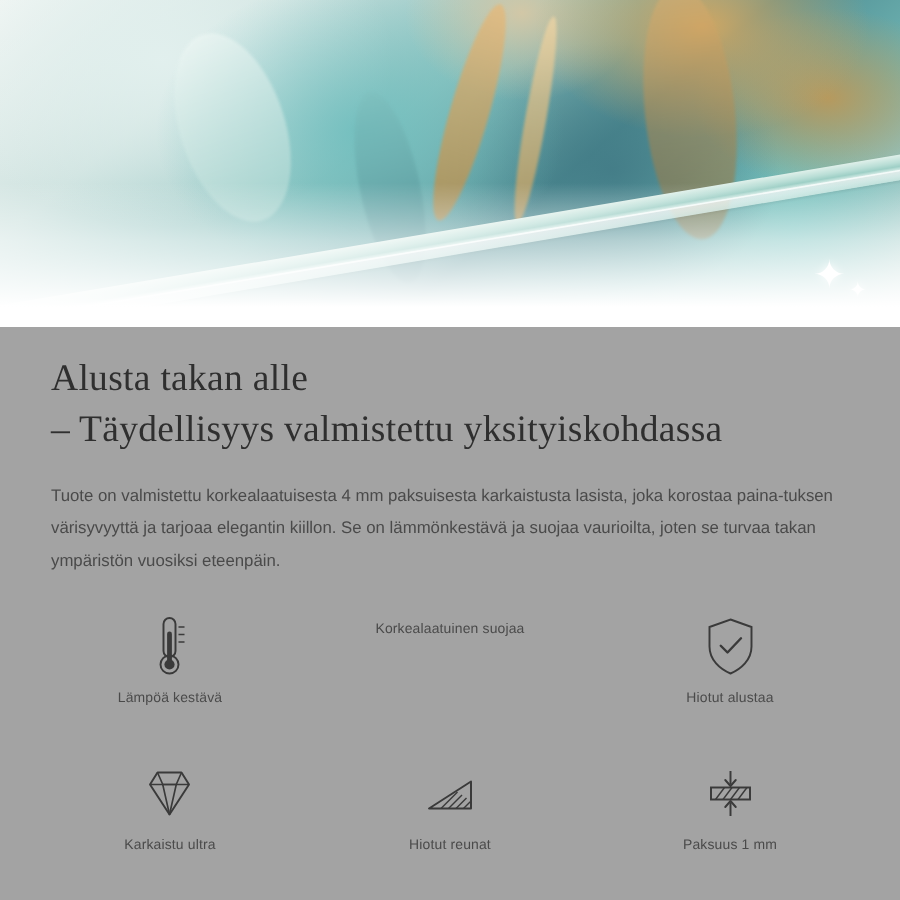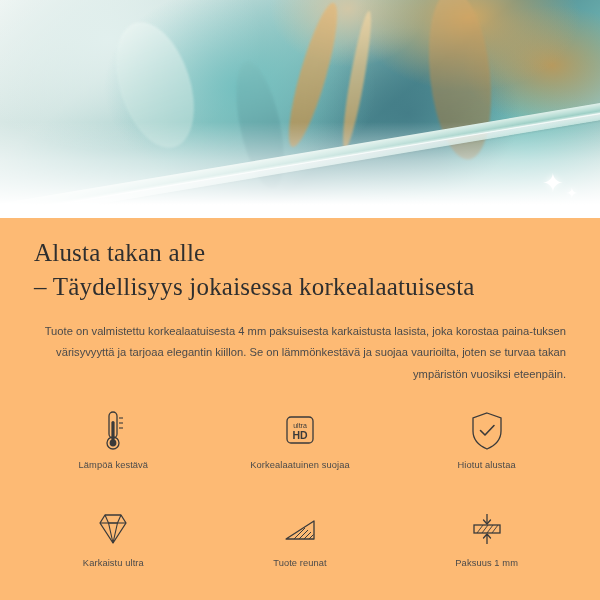--- a/index.html
+++ b/index.html
@@ -10,21 +10,21 @@
     height: 600px;
     background: #ffffff;
     font-family: "Liberation Sans", sans-serif;
     overflow: hidden;
   }
 
   .page {
     position: relative;
     width: 600px;
     height: 600px;
-    background: #fdba74;
+    background: #a3a3a3;
   }
 
   
   .hero {
     position: relative;
     width: 600px;
     height: 218px;
     overflow: hidden;
     background: #ffffff;
   }
@@ -104,21 +104,21 @@
     letter-spacing: 0.2px;
   }
   h1.title .line2 { display: block; }
 
   p.body-text {
     margin: 17px 0 0 0;
     font-size: 11.2px;
     line-height: 1.95;
     color: #4a4a4a;
     max-width: 536px;
-    text-align: right;
+    text-align: left;
   }
 
   
   .features {
     margin-top: 22px;
     padding: 0 20px;
     display: grid;
     grid-template-columns: repeat(3, 1fr);
     row-gap: 14px;
   }
@@ -164,21 +164,21 @@
 
     <div class="sparkle" style="left:542px; top:170px; font-size:26px;">✦</div>
     <div class="sparkle" style="left:566px; top:186px; font-size:14px;">✦</div>
 
     <div class="hero-shadow"></div>
   </div>
 
   <div class="content">
     <h1 class="title">
       <span>Alusta takan alle</span>
-      <span class="line2">– Täydellisyys jokaisessa korkealaatuisesta</span>
+      <span class="line2">– Täydellisyys valmistettu yksityiskohdassa</span>
     </h1>
     <p class="body-text">Tuote on valmistettu korkealaatuisesta 4 mm paksuisesta karkaistusta lasista, joka korostaa paina-tuksen värisyvyyttä ja tarjoaa elegantin kiillon. Se on lämmönkestävä ja suojaa vaurioilta, joten se turvaa takan ympäristön vuosiksi eteenpäin.</p>
   </div>
 
   <div class="features">
 
     <div class="feature">
       <div class="icon">
         <svg width="30" height="44" viewBox="0 0 30 44">
           <rect x="11" y="3" width="8" height="26" rx="4" fill="none" stroke="#3a3a3a" stroke-width="1.3"></rect>
@@ -187,27 +187,20 @@
           <circle cx="15" cy="34" r="3.4" fill="#3a3a3a"></circle>
           <line x1="21" y1="9" x2="25" y2="9" stroke="#3a3a3a" stroke-width="1.1"></line>
           <line x1="21" y1="14" x2="25" y2="14" stroke="#3a3a3a" stroke-width="1.1"></line>
           <line x1="21" y1="19" x2="25" y2="19" stroke="#3a3a3a" stroke-width="1.1"></line>
         </svg>
       </div>
       <div class="caption">Lämpöä kestävä</div>
     </div>
 
     <div class="feature">
-      <div class="icon">
-        <svg width="44" height="40" viewBox="0 0 44 40">
-          <rect x="9" y="6" width="26" height="26" rx="4" fill="none" stroke="#3a3a3a" stroke-width="1.3"></rect>
-          <text x="22" y="17" font-family="Liberation Sans, sans-serif" font-size="7" fill="#3a3a3a" text-anchor="middle">ultra</text>
-          <text x="22" y="28" font-family="Liberation Sans, sans-serif" font-size="10.5" font-weight="bold" fill="#3a3a3a" text-anchor="middle">HD</text>
-        </svg>
-      </div>
       <div class="caption">Korkealaatuinen suojaa</div>
     </div>
 
     <div class="feature">
       <div class="icon">
         <svg width="40" height="44" viewBox="0 0 40 44">
           <path d="M20 4 L34 9 V22 C34 31 27 37 20 40 C13 37 6 31 6 22 V9 Z" fill="none" stroke="#3a3a3a" stroke-width="1.3"></path>
           <path d="M13.5 21.5 L18 26 L27 16.5" fill="none" stroke="#3a3a3a" stroke-width="1.6" stroke-linecap="round" stroke-linejoin="round"></path>
         </svg>
       </div>
@@ -230,21 +223,21 @@
     <div class="feature">
       <div class="icon">
         <svg width="44" height="36" viewBox="0 0 44 36">
           <path d="M8 28 H36 L36 10 Z" fill="none" stroke="#3a3a3a" stroke-width="1.3" stroke-linejoin="round"></path>
           <line x1="16" y1="28" x2="27" y2="17" stroke="#3a3a3a" stroke-width="1"></line>
           <line x1="21" y1="28" x2="30" y2="19" stroke="#3a3a3a" stroke-width="1"></line>
           <line x1="26" y1="28" x2="33" y2="21" stroke="#3a3a3a" stroke-width="1"></line>
           <line x1="31" y1="28" x2="35.5" y2="23.5" stroke="#3a3a3a" stroke-width="1"></line>
         </svg>
       </div>
-      <div class="caption">Tuote reunat</div>
+      <div class="caption">Hiotut reunat</div>
     </div>
 
     <div class="feature">
       <div class="icon">
         <svg width="44" height="40" viewBox="0 0 44 40">
           <line x1="22" y1="5" x2="22" y2="14" stroke="#3a3a3a" stroke-width="1.3"></line>
           <path d="M18.5 11 L22 15 L25.5 11" fill="none" stroke="#3a3a3a" stroke-width="1.3" stroke-linecap="round" stroke-linejoin="round"></path>
           <rect x="9" y="16" width="26" height="8" fill="none" stroke="#3a3a3a" stroke-width="1.3"></rect>
           <line x1="12" y1="24" x2="18" y2="16" stroke="#3a3a3a" stroke-width="0.9"></line>
           <line x1="17" y1="24" x2="23" y2="16" stroke="#3a3a3a" stroke-width="0.9"></line>

